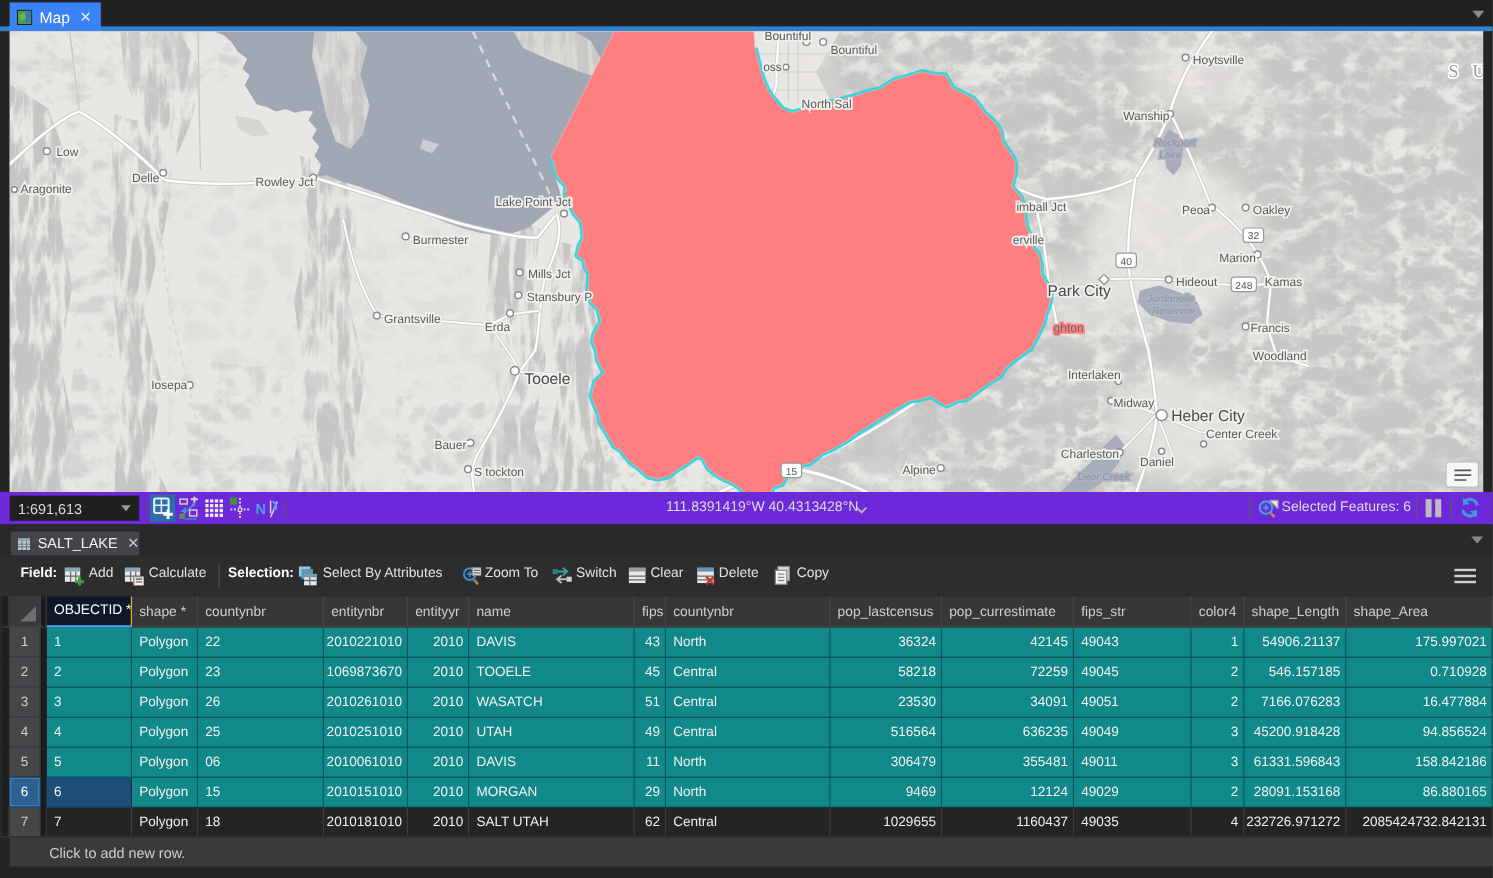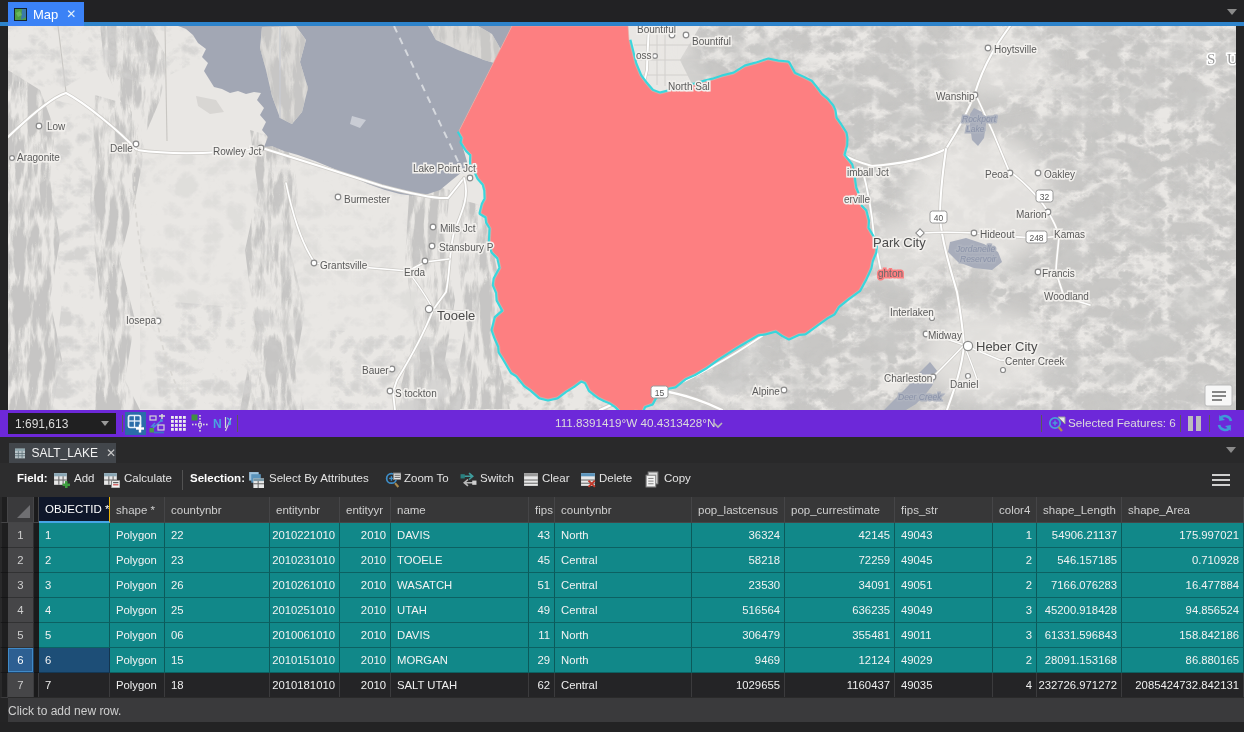--- a/index.html
+++ b/index.html
@@ -527,21 +527,21 @@
       <div class="c num" style="width:85px">54906.21137</div>
       <div class="c num" style="width:122px">175.997021</div>
     </div>
 <div class="row">
       <div class="c edge" style="width:8px;background:#1e1e1f;border-left:2px solid #29292a"></div>
       <div class="c gut" style="width:26px">2</div>
       <div class="c edge" style="width:5px;background:#1b1b1c"></div>
       <div class="c" style="width:71px">2</div>
       <div class="c" style="width:55px">Polygon</div>
       <div class="c" style="width:105px">23</div>
-      <div class="c num" style="width:70px">2010231010</div>
+      <div class="c num" style="width:70px">1069873670</div>
       <div class="c num" style="width:51px">2010</div>
       <div class="c" style="width:138px">TOOELE</div>
       <div class="c num" style="width:26px">45</div>
       <div class="c" style="width:137px">Central</div>
       <div class="c num" style="width:93px">58218</div>
       <div class="c num" style="width:110px">72259</div>
       <div class="c" style="width:98px">49045</div>
       <div class="c num" style="width:44px">2</div>
       <div class="c num" style="width:85px">546.157185</div>
       <div class="c num" style="width:122px">0.710928</div>
@@ -636,15 +636,15 @@
       <div class="c" style="width:137px">Central</div>
       <div class="c num" style="width:93px">1029655</div>
       <div class="c num" style="width:110px">1160437</div>
       <div class="c" style="width:98px">49035</div>
       <div class="c num" style="width:44px">4</div>
       <div class="c num" style="width:85px">232726.971272</div>
       <div class="c num" style="width:122px">2085424732.842131</div>
     </div>
 </div>
 <div class="abs" id="addrow">
-    <span style="">Click to add new row.</span>
+    <span style="margin-left:33px">Click to add new row.</span>
   </div>
 <div class="abs" id="belowrow"></div>
 
 </body></html>

